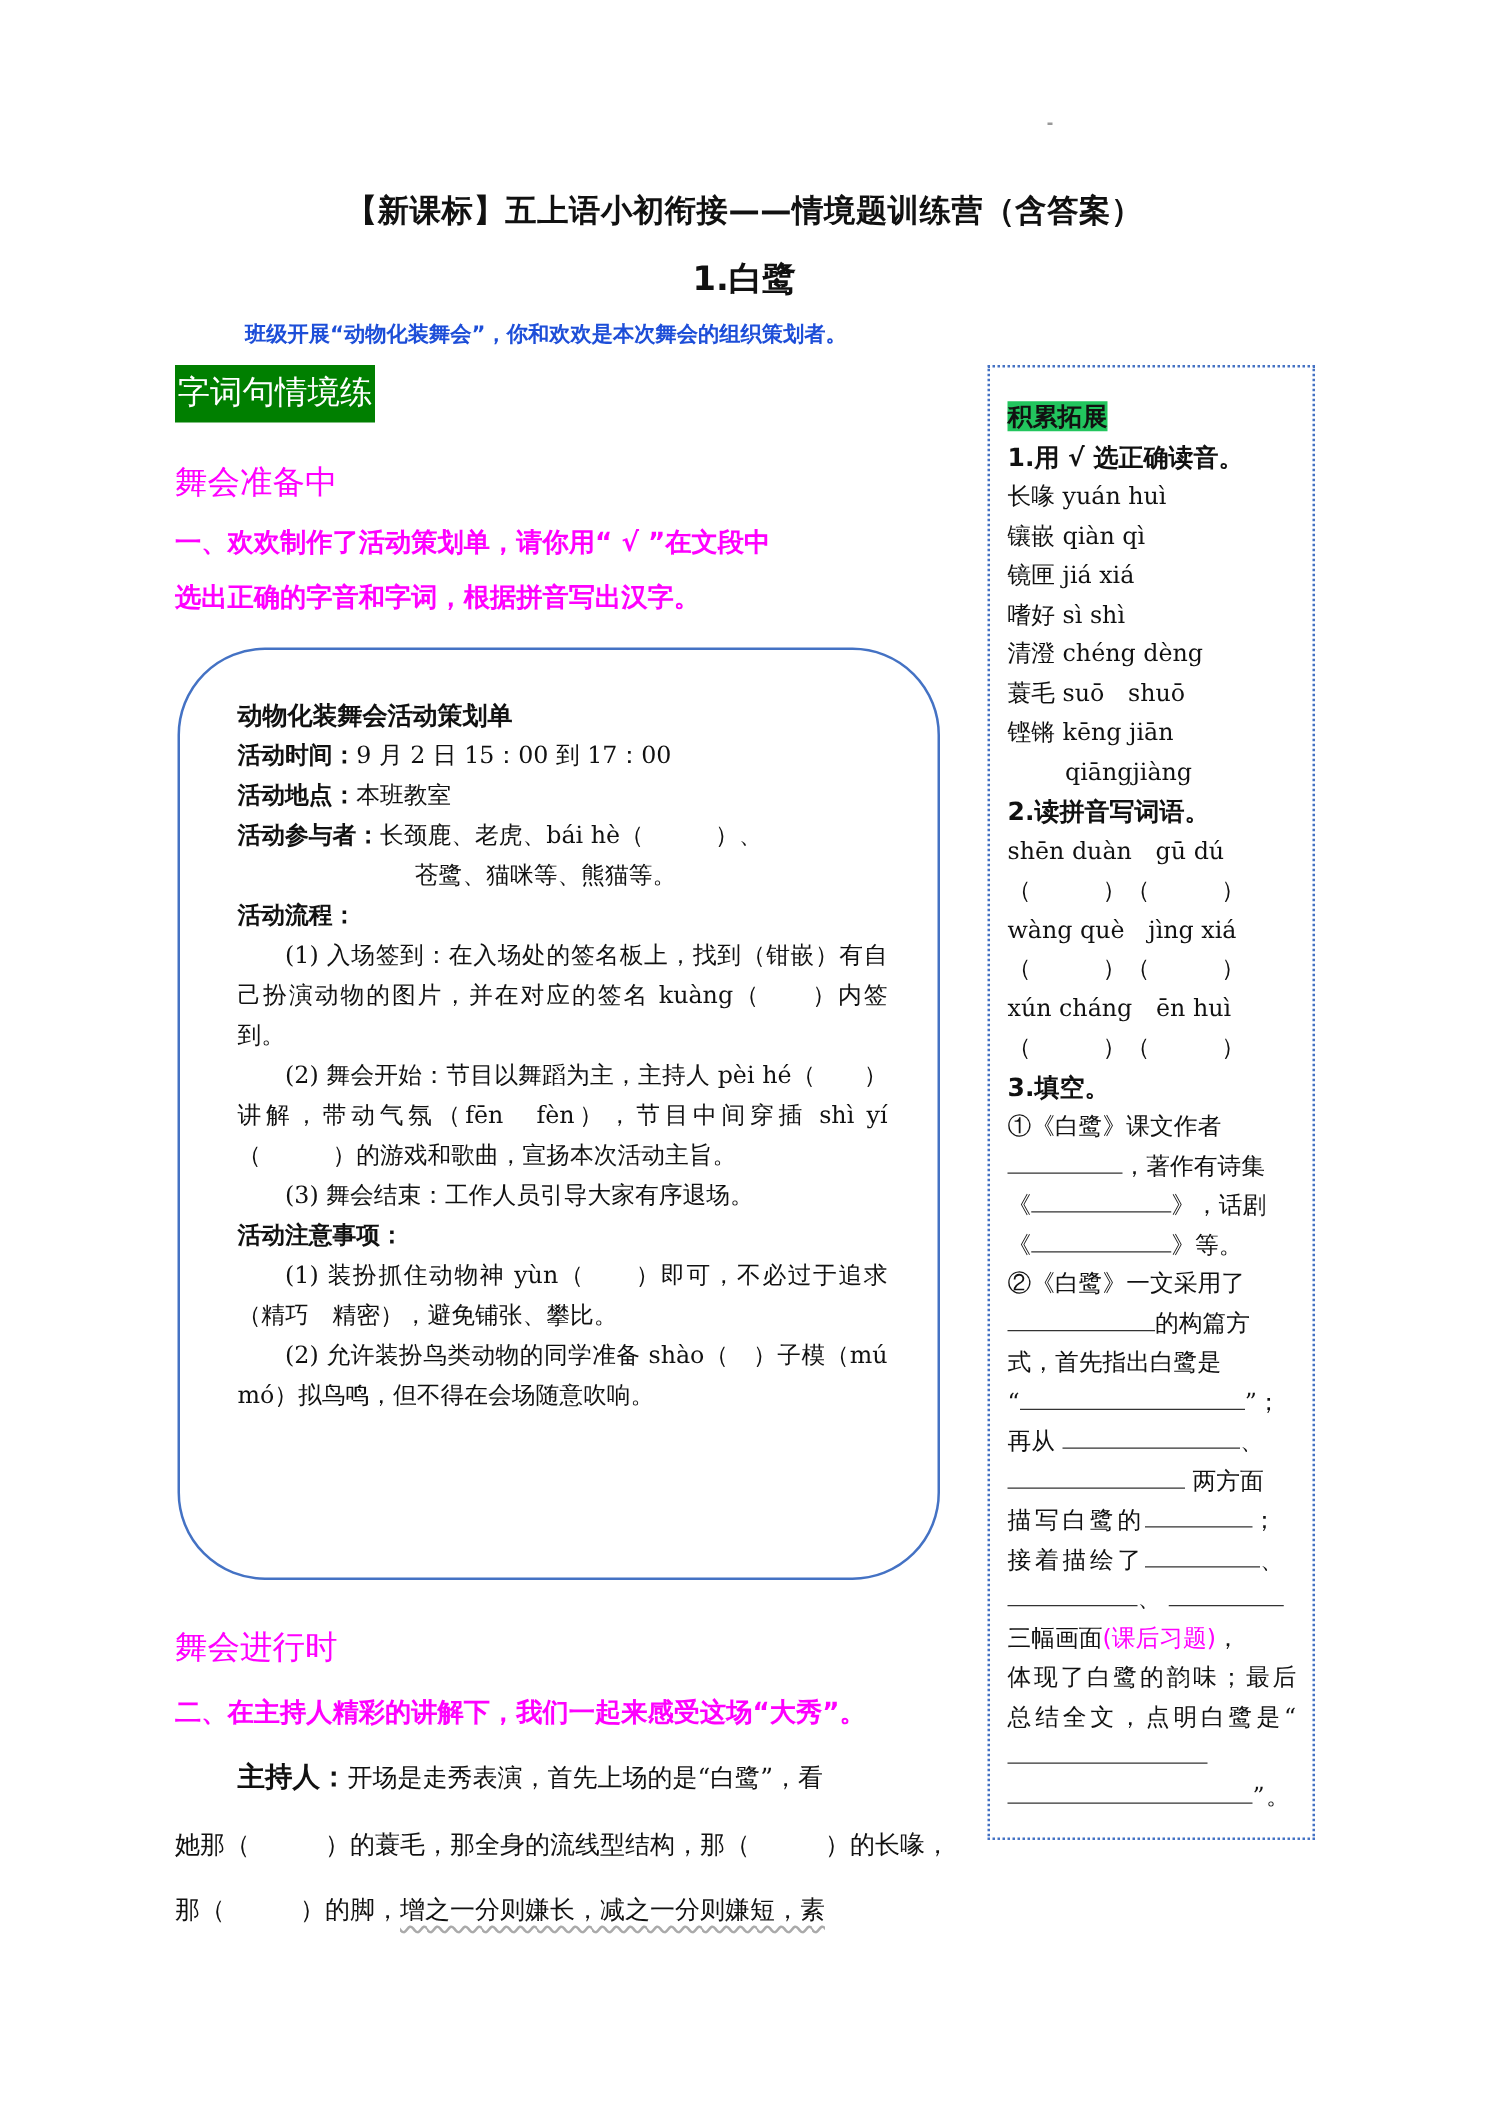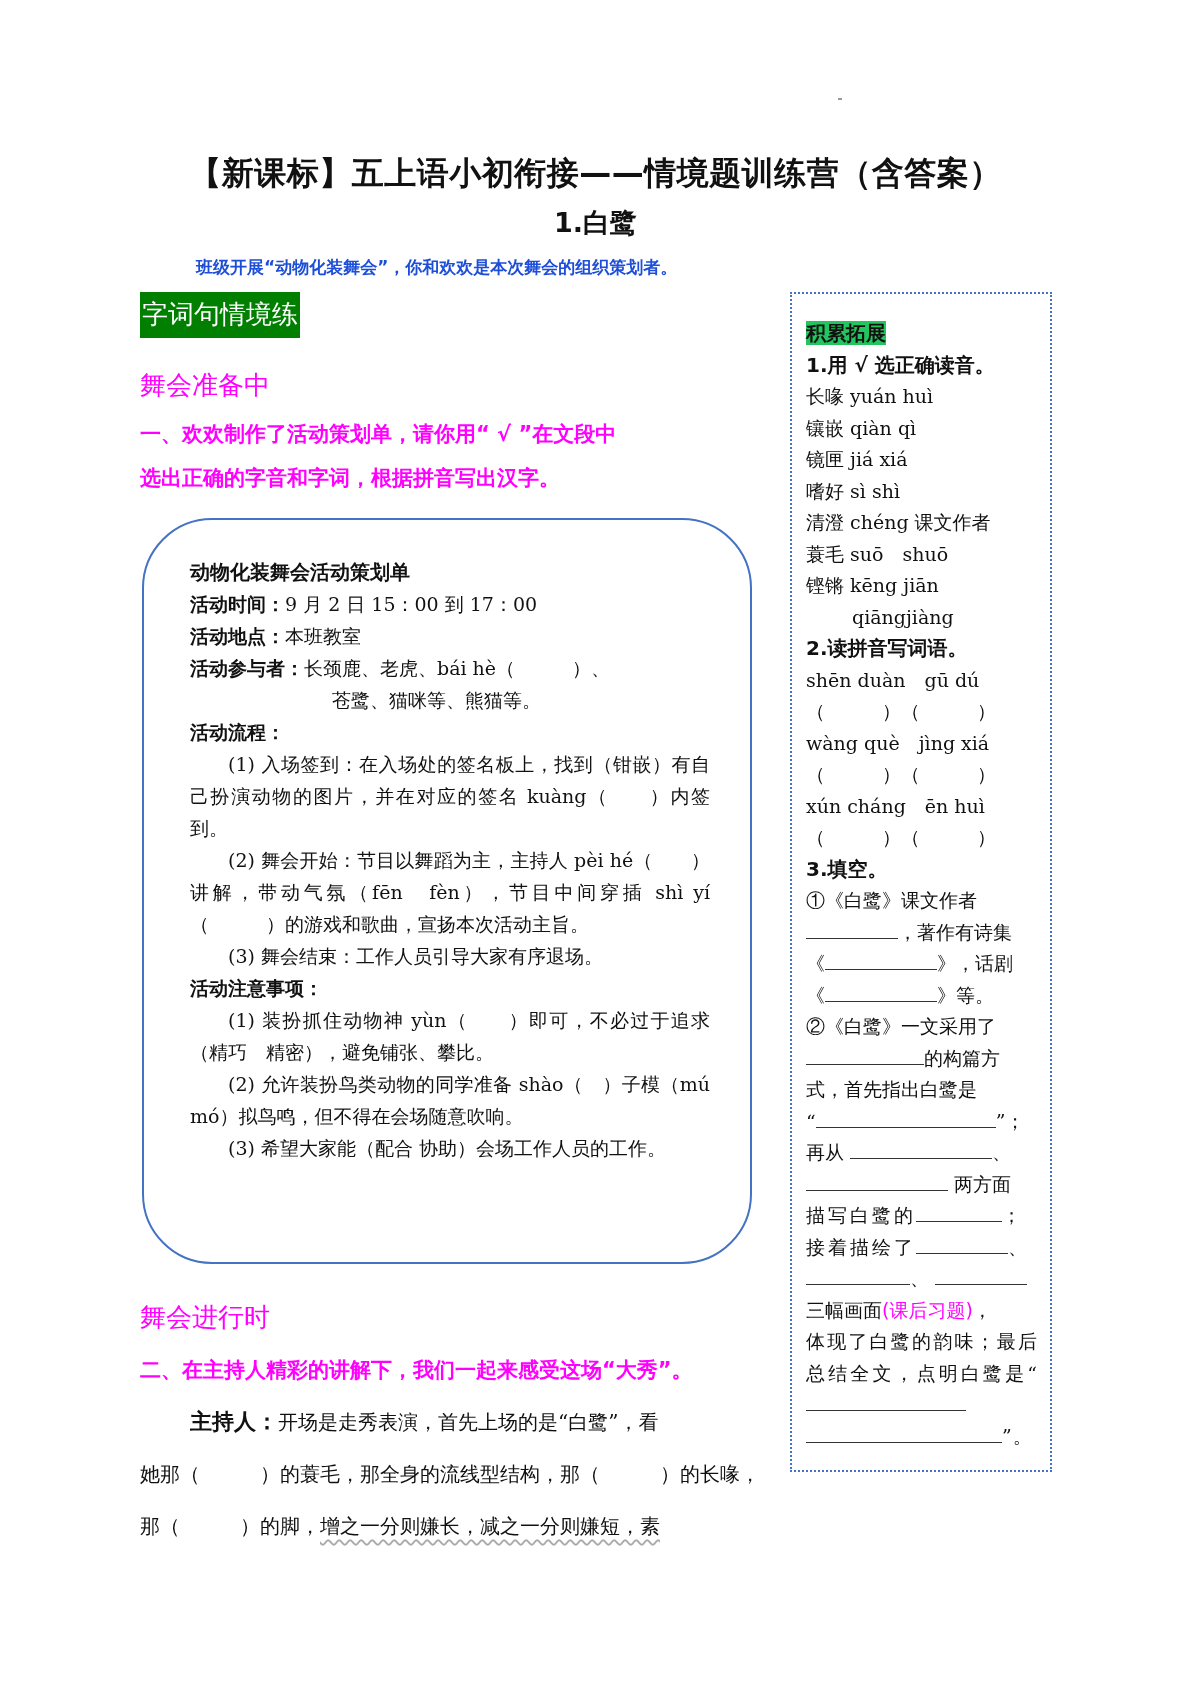--- a/index.html
+++ b/index.html
@@ -1,21 +1,21 @@
 <!DOCTYPE html>
 <html><head>
 <meta charset="utf-8">
 <style>
   html, body { margin: 0; padding: 0; background: #ffffff; }
   body { width: 1191px; height: 1684px; position: relative; overflow: hidden;
          font-family: "DejaVu Serif", "Liberation Serif", serif; color: #111; }
   .abs { position: absolute; }
   .tinymark { left: 838px; top: 98px; width: 4px; height: 2px; background: #999; }
 
-  .title { left: 0; width: 1191px; top: 152px; text-align: center; font-size: 32px; font-weight: bold;
+  .title { left: 0; width: 1191px; top: 152px; text-align: center; font-size: 25px; font-weight: bold;
            font-family: "DejaVu Sans", sans-serif; letter-spacing: 0.5px; }
   .subtitle { left: 0; width: 1191px; top: 205px; text-align: center; font-size: 27px; font-weight: bold;
               font-family: "DejaVu Sans", sans-serif; }
   .intro { left: 196px; top: 256px; font-size: 17px; color: #1d4ed8; font-weight: bold;
            font-family: "DejaVu Sans", sans-serif; white-space: nowrap; }
 
   .section-tag { left: 140px; top: 292px; background: #007f00; color: #fff; font-size: 26px;
                  padding: 4px 2px 6px 2px; font-family: "DejaVu Sans", sans-serif; line-height: 36px; }
   .heading-pink { font-size: 26px; color: #ff00ff; font-family: "DejaVu Sans", sans-serif; }
   .h-prep { left: 140px; top: 368px; }
@@ -76,32 +76,31 @@
   <p><span class="b">活动地点：</span><span>本班教室</span></p>
   <p><span class="b">活动参与者：</span><span>长颈鹿、老虎、bái hè（　　　）、</span></p>
   <p class="ind2">苍鹭、猫咪等、熊猫等。</p>
   <p class="b">活动流程：</p>
   <p class="ind">(1) 入场签到：在入场处的签名板上，找到（钳嵌）有自己扮演动物的图片，并在对应的签名 kuàng（　　）内签到。</p>
   <p class="ind">(2) 舞会开始：节目以舞蹈为主，主持人 pèi hé（　　）讲解，带动气氛（fēn　fèn），节目中间穿插 shì yí（　　　）的游戏和歌曲，宣扬本次活动主旨。</p>
   <p class="ind">(3) 舞会结束：工作人员引导大家有序退场。</p>
   <p class="b">活动注意事项：</p>
   <p class="ind">(1) 装扮抓住动物神 yùn（　　）即可，不必过于追求（精巧　精密），避免铺张、攀比。</p>
   <p class="ind">(2) 允许装扮鸟类动物的同学准备 shào（　）子模（mú　mó）拟鸟鸣，但不得在会场随意吹响。</p>
-  <p class="ind">(3) 希望大家能（配合 协助）会场工作人员的工作。</p>
 </div>
 
 <div class="abs side-box"></div>
 <div class="abs side">
   <p><span class="tag">积累拓展</span></p>
   <p class="b">1.用 √ 选正确读音。</p>
   <p><span>长喙</span> <span>yuán huì</span></p>
   <p><span>镶嵌</span> <span>qiàn qì</span></p>
   <p><span>镜匣</span> <span>jiá xiá</span></p>
   <p><span>嗜好</span> <span>sì shì</span></p>
-  <p><span>清澄</span> <span>chéng 课文作者</span></p>
+  <p><span>清澄</span> <span>chéng dèng</span></p>
   <p><span>蓑毛</span> <span>suō　shuō</span></p>
   <p><span>铿锵</span> <span>kēng jiān</span></p>
   <p style="padding-left:46px">qiāngjiàng</p>
 
   <p class="b">2.读拼音写词语。</p>
   <p>shēn duàn　gū dú</p>
   <p>（　　　）（　　　）</p>
   <p>wàng què　jìng xiá</p>
   <p>（　　　）（　　　）</p>
   <p>xún cháng　ēn huì</p>

